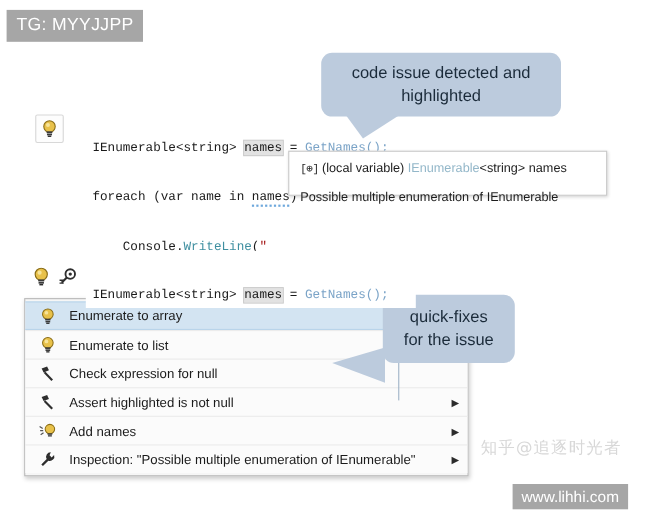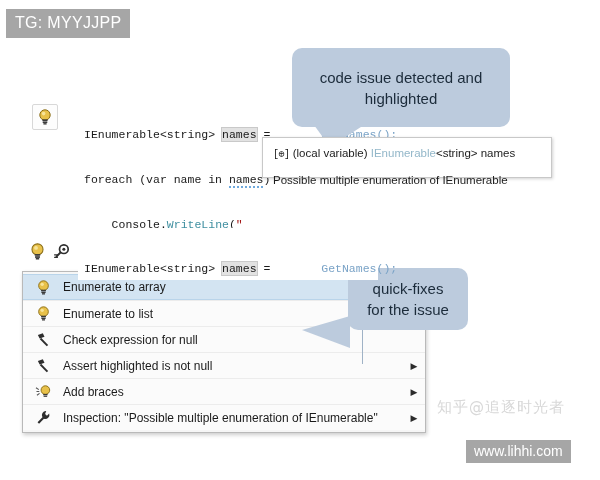--- a/index.html
+++ b/index.html
@@ -28,21 +28,21 @@
     font-family:"Liberation Mono", monospace;
     font-size:11.5px;
     line-height:15px;
     color:#1a1a1a;
     white-space:pre;
     padding:3px 6px 3px 6px;
     border:1px solid #e3e3e3;
   }
   .code-block .ln { display:block; height:15px; }
   .kw-type { color:#1a1a1a; }
-  .meth { color:#7aa3c7;margin-left:44px; }
+  .meth { color:#7aa3c7; }
   .meth2 { color:#3f8fa0; }
   .str { color:#a31515; }
   .hl-var {
     background:#e2e2e2;
     outline:1px solid #c9c9c9;
   }
   .squig {
     border-bottom:2px dotted #6ea8dc;
     padding-bottom:0px;
   }
@@ -70,21 +70,21 @@
     position:absolute;
     background:#bccbdd;
     border-radius:10px;
     color:#1b2b3a;
     font-size:15px;
     line-height:21px;
     text-align:center;
     display:flex; align-items:center; justify-content:center;
     padding:6px 10px;
   }
-  #callout-1 { left:292px; top:48px; width:218px; height:79px; }
+  #callout-1 { left:292px; top:48px; width:218px; height:58px; }
   #callout-2 { left:348px; top:268px; width:120px; height:62px; }
   .callout .tail {
     position:absolute;
     width:0; height:0;
   }
   #callout-1 .tail {
     bottom:-20px; left:22px;
     border-left:16px solid transparent;
     border-right:34px solid transparent;
     border-top:22px solid #bccbdd;
@@ -288,21 +288,21 @@
 
   <div class="menu-item">
     <span class="menu-ico">
       <svg width="17" height="15" viewBox="0 0 18 16">
           <ellipse cx="11" cy="6.5" rx="4.6" ry="4.6" fill="#e8c14a" stroke="#8a6d16" stroke-width="1"></ellipse>
           <rect x="8.7" y="10.6" width="4.6" height="1.4" fill="#3b3b3b"></rect>
           <rect x="9.1" y="12.4" width="3.8" height="1.3" fill="#3b3b3b"></rect>
           <path d="M1 4 L4 6 M1.5 8 L4.5 8 M2 12 L4.8 10" stroke="#555" stroke-width="1.2" fill="none"></path>
         </svg>
     </span>
-    <span class="menu-label">Add braces</span>
+    <span class="menu-label">Add names</span>
     <span class="menu-arrow">▶</span>
   </div>
 
   <div class="menu-item">
     <span class="menu-ico">
       <svg width="16" height="15" viewBox="0 0 16 16">
           <path d="M11.4 1.2 a4.4 4.4 0 0 0 -4.0 6.6 L2.2 13.0 l1.6 1.6 l5.2 -5.2 a4.4 4.4 0 0 0 5.6 -5.6 l-2.4 2.4 l-2.0 -2.0 z" fill="#2e2e2e"></path>
         </svg>
     </span>
     <span class="menu-label">Inspection: "Possible multiple enumeration of IEnumerable"</span>

